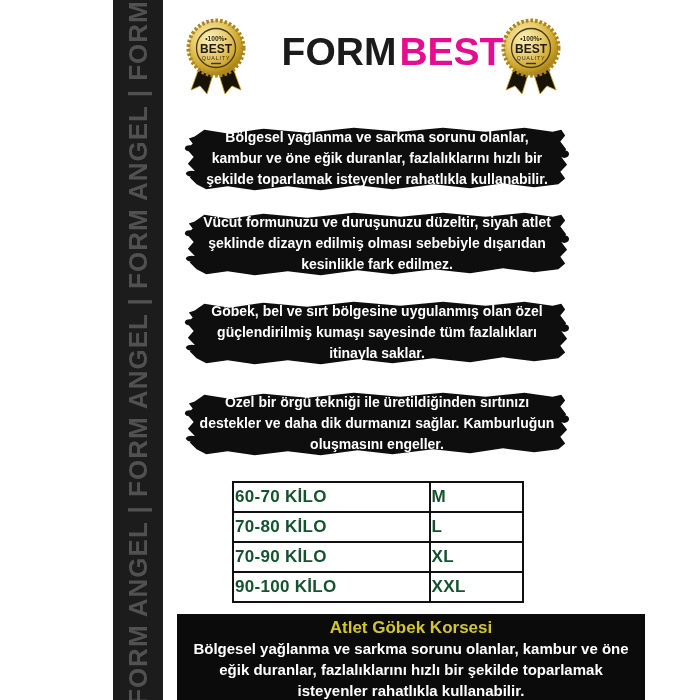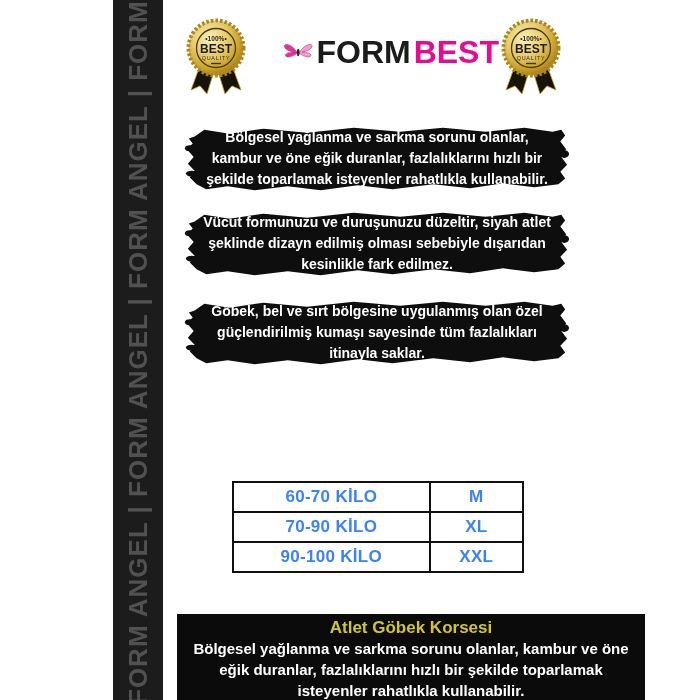--- a/index.html
+++ b/index.html
@@ -22,21 +22,21 @@
   
   .badge { position:absolute; width:76px; height:88px;text-align:right; }
   .badge.left  { left:178px; top:8px; }
   .badge.right { left:493px; top:8px; }
 
   
   .logo {
     position:absolute; left:283px; top:34px; width:216px; height:36px;
     display:flex; align-items:center; justify-content:center; gap:3px;
   }
-  .logo-word { font-weight:bold; font-size:32px; letter-spacing:0px; line-height:36px; }
+  .logo-word { font-weight:bold; font-size:39px; letter-spacing:0px; line-height:36px; }
   .logo-word.black { color:#1b1b1b; }
   .logo-word.pink  { color:#e60c8f; }
 
   
   .banner { position:absolute; left:183px; width:388px; height:78px; }
   .banner svg.bg { position:absolute; inset:0; width:100%; height:100%; }
   .banner .banner-text {
     position:absolute; inset:0; display:flex; align-items:center; justify-content:center;
     padding:0 16px; text-align:center; color:#ffffff; font-weight:bold;
     font-size:14px; line-height:21px;
@@ -45,22 +45,22 @@
   .banner.b2 { top:204px; }
   .banner.b3 { top:293px; }
   .banner.b4 { top:384px; }
 
   
   .size-table {
     position:absolute; left:232px; top:481px; width:292px;
     border:2px solid #101010; border-collapse:collapse; background:#fff;
   }
   .size-table td {
-    border:2px solid #101010; height:26px; text-align:center; vertical-align:middle;
-    font-weight:bold; font-size:17px; color:#3b82f6; letter-spacing:0.3px;margin-left:11px;
+    border:2px solid #101010; height:26px; vertical-align:middle;
+    font-weight:bold; font-size:17px; color:#14532d; letter-spacing:0.3px;margin-left:11px;
   }
   .size-table td.weight { width:197px; }
   .size-table td.size   { width:91px; }
 
   
   .footer {
     position:absolute; left:177px; top:614px; width:468px; height:86px;
     background:#0b0b0b; text-align:center; overflow:hidden;
   }
   .footer-title {
@@ -152,26 +152,39 @@
   <div class="banner b3">
     <svg class="bg" viewBox="0 0 400 80" preserveAspectRatio="none">
       <path fill="#0e0e0e" d="M12,18 L22,11 L48,15 L83,10 L128,14 L176,9 L224,13 L268,9 L312,13 L352,9 L381,13 L390,11 L394,17 L389,23 L395,31 L390,39 L396,47 L389,54 L394,61 L387,67 L362,70 L330,66 L296,71 L258,67 L216,72 L180,68 L142,73 L108,69 L74,73 L46,69 L24,72 L14,67 L7,60 L12,53 L5,46 L11,39 L4,31 L10,25 L6,20 Z"></path>
       <ellipse cx="7" cy="30" rx="5" ry="3" fill="#0e0e0e"></ellipse>
       <ellipse cx="9" cy="56" rx="6" ry="3" fill="#0e0e0e"></ellipse>
       <ellipse cx="393" cy="36" rx="5" ry="4" fill="#0e0e0e"></ellipse>
     </svg>
     <div class="banner-text">Göbek, bel ve sırt bölgesine uygulanmış olan özel güçlendirilmiş kumaşı sayesinde tüm fazlalıkları itinayla saklar.</div>
   </div>
 
+  <div class="banner b4">
+    <svg class="bg" viewBox="0 0 400 80" preserveAspectRatio="none">
+      <path fill="#0e0e0e" d="M12,18 L22,11 L48,15 L83,10 L128,14 L176,9 L224,13 L268,9 L312,13 L352,9 L381,13 L390,11 L394,17 L389,23 L395,31 L390,39 L396,47 L389,54 L394,61 L387,67 L362,70 L330,66 L296,71 L258,67 L216,72 L180,68 L142,73 L108,69 L74,73 L46,69 L24,72 L14,67 L7,60 L12,53 L5,46 L11,39 L4,31 L10,25 L6,20 Z"></path>
+      <ellipse cx="7" cy="30" rx="5" ry="3" fill="#0e0e0e"></ellipse>
+      <ellipse cx="9" cy="56" rx="6" ry="3" fill="#0e0e0e"></ellipse>
+      <ellipse cx="393" cy="36" rx="5" ry="4" fill="#0e0e0e"></ellipse>
+    </svg>
+    <div class="banner-text">Özel bir örgü tekniği ile üretildiğinden sırtınızı destekler ve daha dik durmanızı sağlar. Kamburluğun oluşmasını engeller.</div>
+  </div>
 
   <table class="size-table">
     <tbody>
       <tr>
         <td class="weight">60-70 KİLO</td>
         <td class="size">M</td>
+      </tr>
+      <tr>
+        <td class="weight">70-80 KİLO</td>
+        <td class="size">L</td>
       </tr>
       <tr>
         <td class="weight">70-90 KİLO</td>
         <td class="size">XL</td>
       </tr>
       <tr>
         <td class="weight">90-100 KİLO</td>
         <td class="size">XXL</td>
       </tr>
     </tbody>

